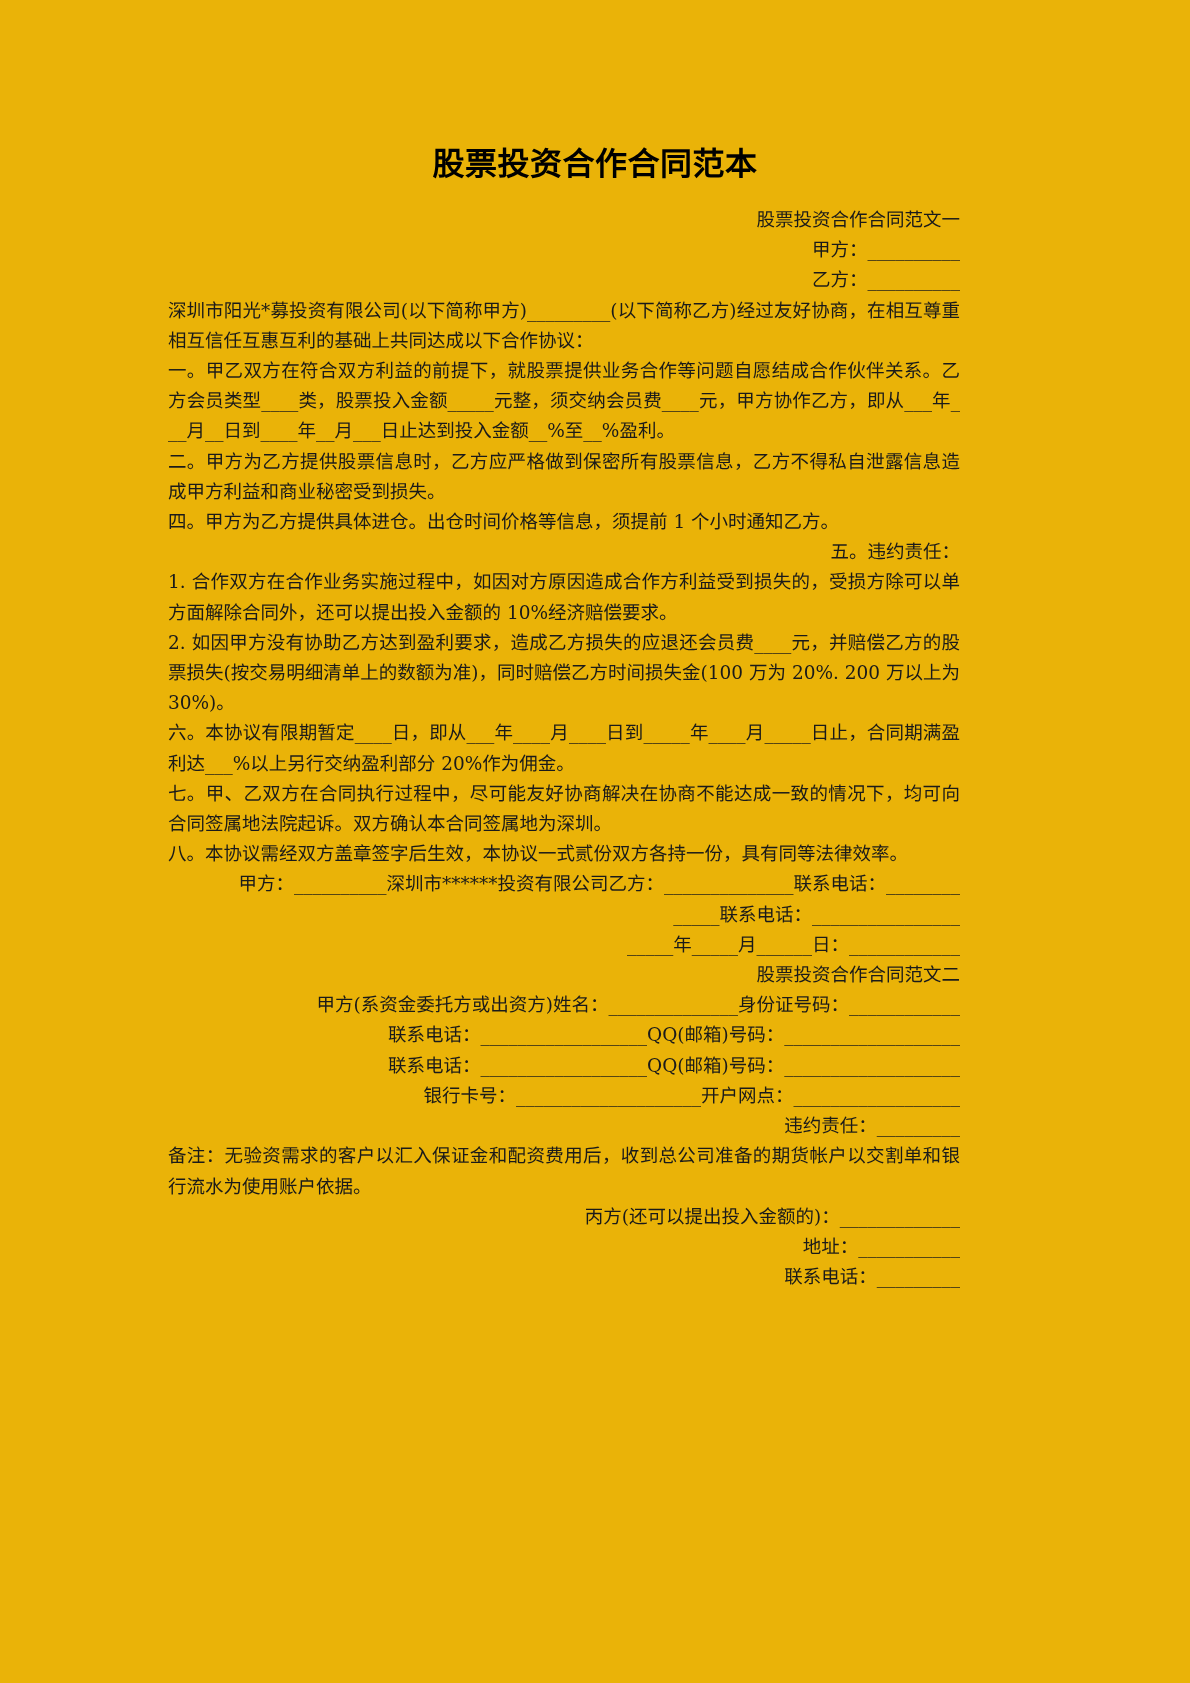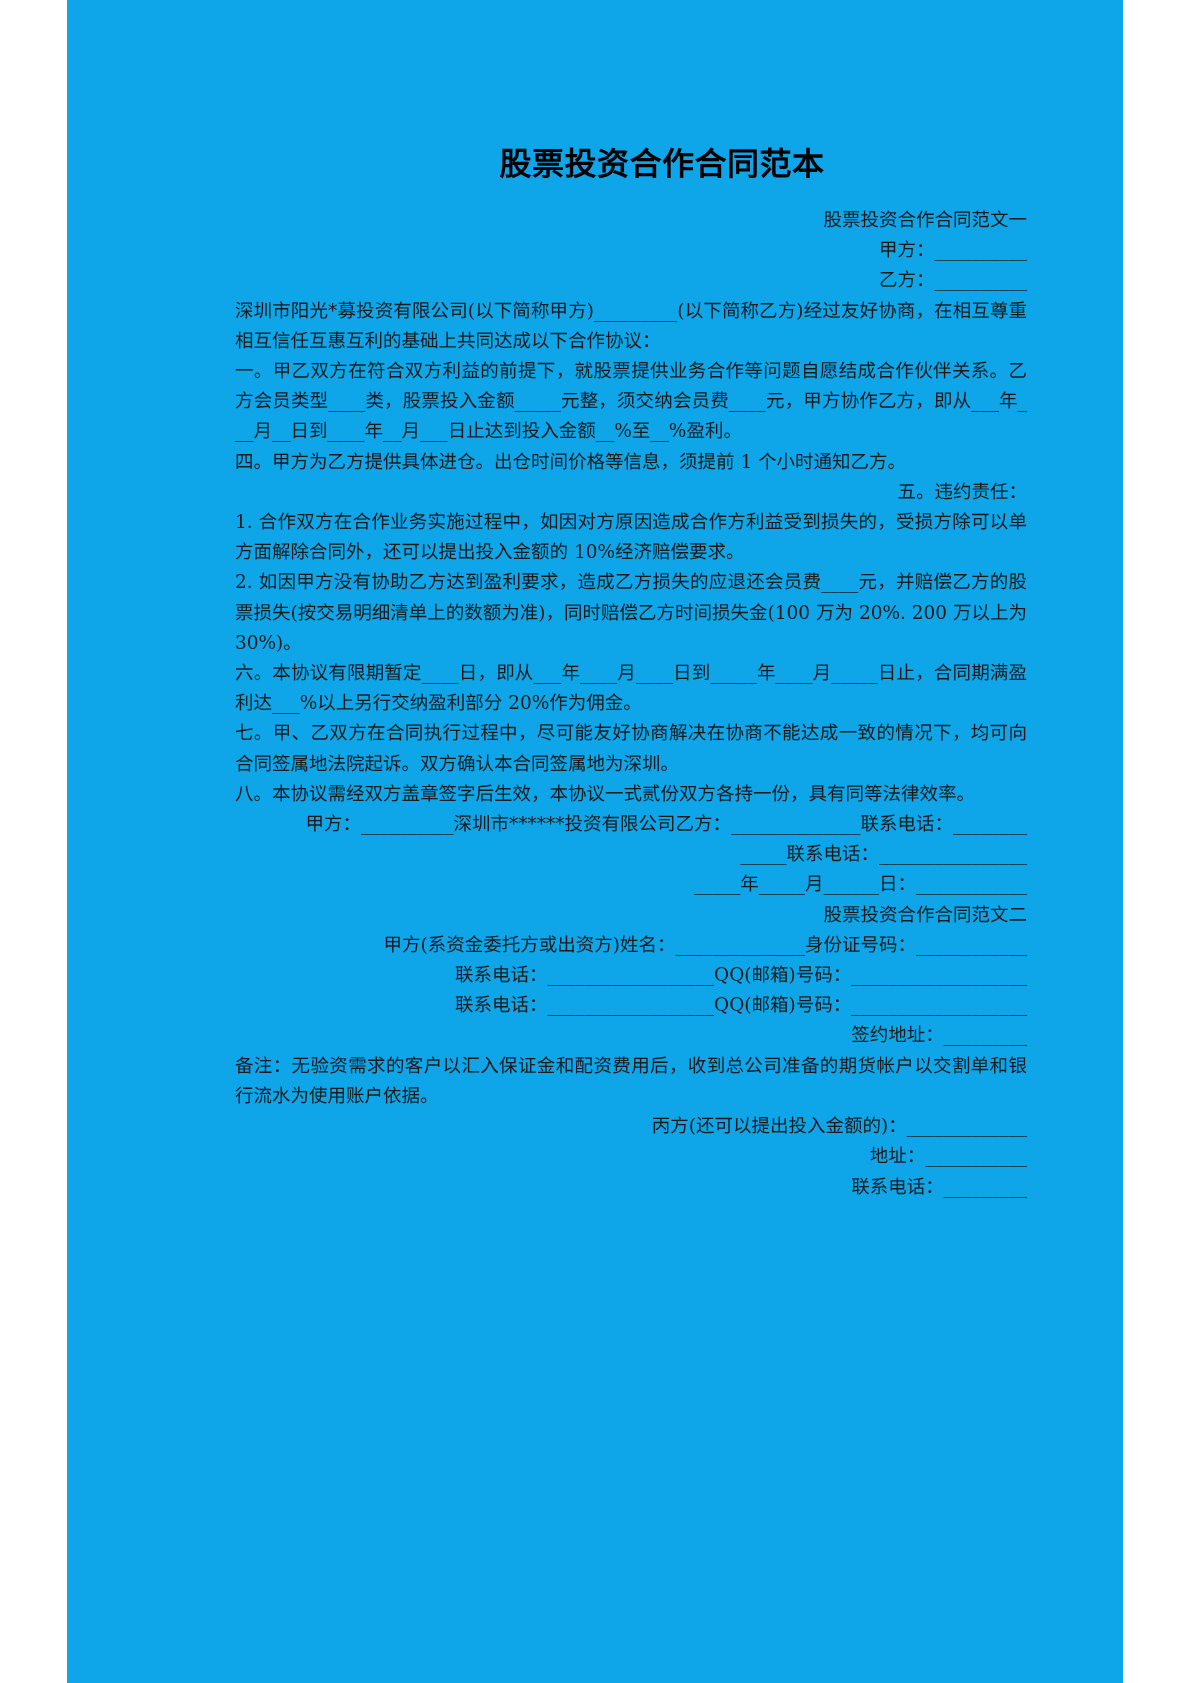--- a/index.html
+++ b/index.html
@@ -3,24 +3,24 @@
 <meta charset="utf-8">
 <title>股票投资合作合同范本</title>
 <style>
   html, body {
     margin: 0;
     padding: 0;
     background: #ffffff;
   }
   .page {
     position: relative;
-    width: 1056px;
+    width: 1190px;
     height: 1683px;
     margin: 0 auto;
-    background: #0ea5e9;
+    background: #eab308;
     box-sizing: border-box;
     overflow: hidden;
     font-family: "DejaVu Serif", "Liberation Serif", serif;
     color: #000000;
   }
   .doc-title {
     position: absolute;
     left: 0;
     top: 143px;
     width: 1190px;
@@ -58,34 +58,36 @@
 <div class="page">
 
   <div class="doc-title">股票投资合作合同范本</div>
 
   <div class="body-block">
     <p class="para no-justify">股票投资合作合同范文一</p>
     <p class="para no-justify">甲方：__________</p>
     <p class="para no-justify">乙方：__________</p>
     <p class="para">深圳市阳光*募投资有限公司(以下简称甲方)_________(以下简称乙方)经过友好协商，在相互尊重相互信任互惠互利的基础上共同达成以下合作协议：</p>
     <p class="para">一。甲乙双方在符合双方利益的前提下，就股票提供业务合作等问题自愿结成合作伙伴关系。乙方会员类型____类，股票投入金额_____元整，须交纳会员费____元，甲方协作乙方，即从___年___月__日到____年__月___日止达到投入金额__%至__%盈利。</p>
+    <p class="para">二。甲方为乙方提供股票信息时，乙方应严格做到保密所有股票信息，乙方不得私自泄露信息造成甲方利益和商业秘密受到损失。</p>
     <p class="para">四。甲方为乙方提供具体进仓。出仓时间价格等信息，须提前 1 个小时通知乙方。</p>
     <p class="para no-justify">五。违约责任：</p>
     <p class="para">1. 合作双方在合作业务实施过程中，如因对方原因造成合作方利益受到损失的，受损方除可以单方面解除合同外，还可以提出投入金额的 10%经济赔偿要求。</p>
     <p class="para">2. 如因甲方没有协助乙方达到盈利要求，造成乙方损失的应退还会员费____元，并赔偿乙方的股票损失(按交易明细清单上的数额为准)，同时赔偿乙方时间损失金(100 万为 20%. 200 万以上为 30%)。</p>
     <p class="para">六。本协议有限期暂定____日，即从___年____月____日到_____年____月_____日止，合同期满盈利达___%以上另行交纳盈利部分 20%作为佣金。</p>
     <p class="para">七。甲、乙双方在合同执行过程中，尽可能友好协商解决在协商不能达成一致的情况下，均可向合同签属地法院起诉。双方确认本合同签属地为深圳。</p>
     <p class="para">八。本协议需经双方盖章签字后生效，本协议一式贰份双方各持一份，具有同等法律效率。</p>
     <p class="para no-justify">甲方：__________深圳市******投资有限公司乙方：______________联系电话：________</p>
     <p class="para no-justify">_____联系电话：________________</p>
     <p class="para no-justify">_____年_____月______日：____________</p>
     <p class="para no-justify">股票投资合作合同范文二</p>
     <p class="para no-justify">甲方(系资金委托方或出资方)姓名：______________身份证号码：____________</p>
     <p class="para no-justify">联系电话：__________________QQ(邮箱)号码：___________________</p>
     <p class="para no-justify">联系电话：__________________QQ(邮箱)号码：___________________</p>
-    <p class="para no-justify">签约地址：_________</p>
+    <p class="para no-justify">银行卡号：____________________开户网点：__________________</p>
+    <p class="para no-justify">违约责任：_________</p>
     <p class="para">备注：无验资需求的客户以汇入保证金和配资费用后，收到总公司准备的期货帐户以交割单和银行流水为使用账户依据。</p>
     <p class="para no-justify">丙方(还可以提出投入金额的)：_____________</p>
     <p class="para no-justify">地址：___________</p>
     <p class="para no-justify">联系电话：_________</p>
   </div>
 
 </div>
 
 </body></html>

